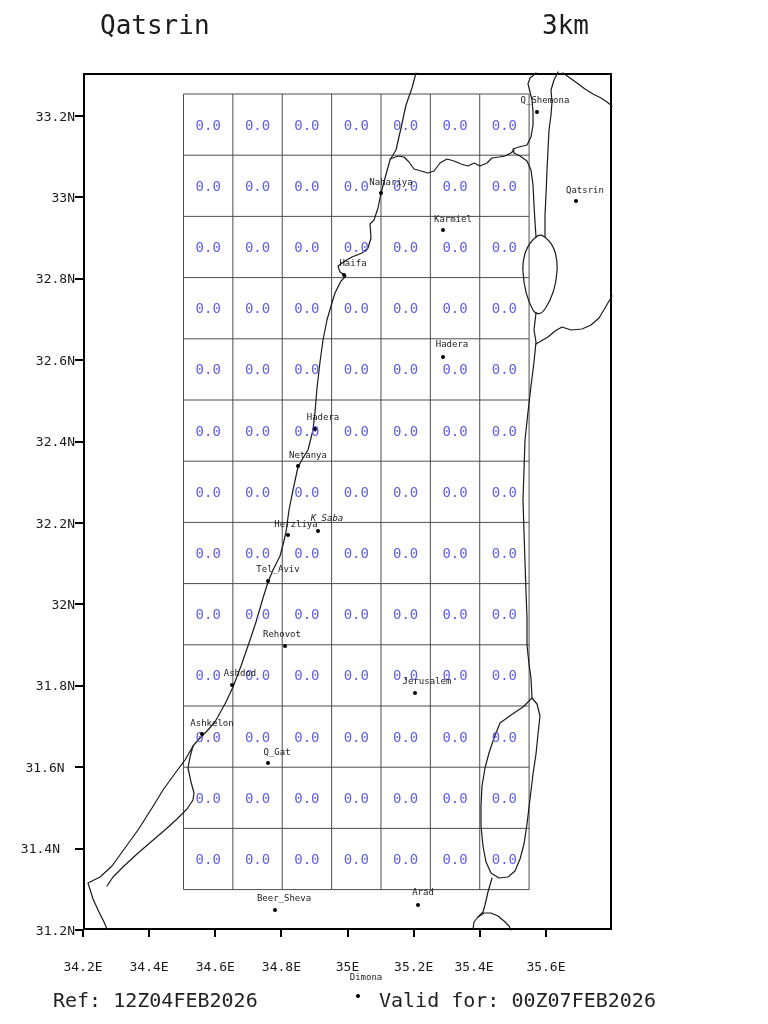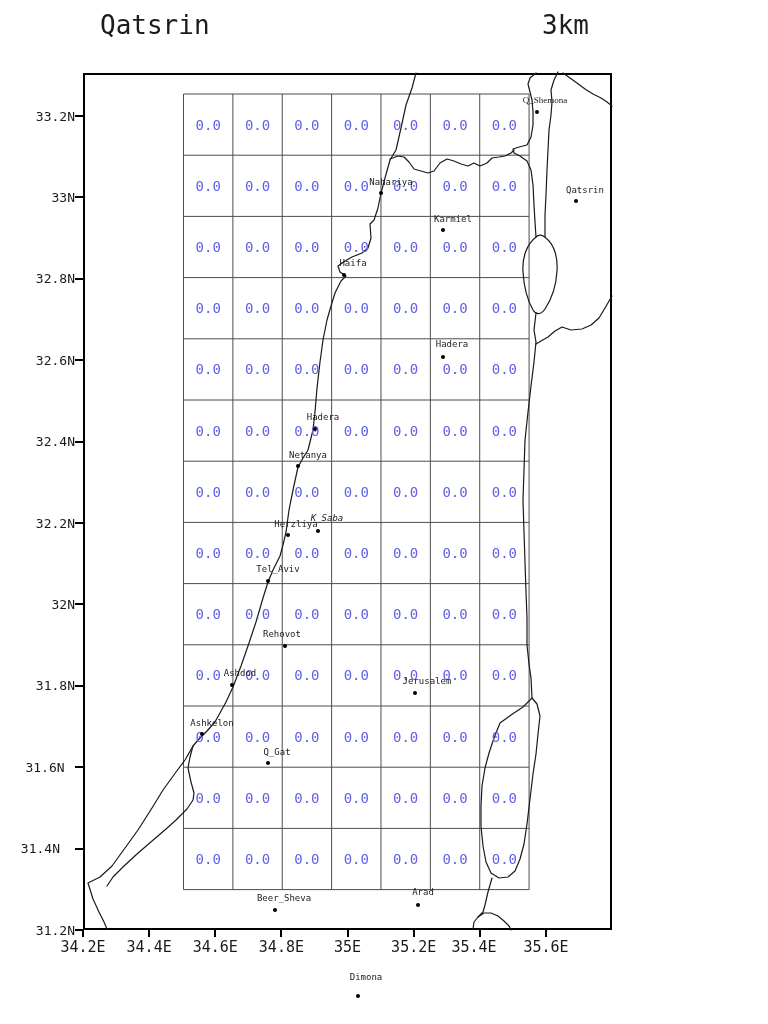--- a/index.html
+++ b/index.html
@@ -7,21 +7,21 @@
           font-family:"DejaVu Sans Mono",monospace;color:#1a1a1a;}
   .abs{position:absolute;}
   .title1{font-size:26px;line-height:1;white-space:pre;color:#1c1c1c;}
   .title2{font-size:21px;line-height:1;white-space:pre;color:#1c1c1c;letter-spacing:0.5px;}
   #map-frame{position:absolute;left:83px;top:73px;width:529px;height:857px;
              border:2px solid #000;box-sizing:border-box;background:transparent;}
   #map-svg{position:absolute;left:0;top:0;width:768px;height:1024px;pointer-events:none;}
   #map-svg path{fill:none;stroke:var(--map-line);stroke-width:1.2;stroke-linejoin:round;stroke-linecap:round;}
   .gridline{stroke:var(--grid-line);stroke-width:1;}
   .lat-label{position:absolute;font-size:13px;line-height:1;text-align:right;width:60px;white-space:pre;}
-  .lon-label{position:absolute;font-size:15px;line-height:1;text-align:center;width:60px;white-space:pre;}
+  .lon-label{position:absolute;font-size:13px;line-height:1;text-align:center;width:60px;white-space:pre;margin-top:20px;}
   .tick-h{position:absolute;height:2px;width:8px;background:#000;}
   .tick-v{position:absolute;width:2px;height:7px;background:#000;}
   .cell-value{position:absolute;display:flex;align-items:center;justify-content:center;
               font-size:14px;line-height:1;color:var(--value-color);}
   .city-dot{position:absolute;width:4px;height:4px;background:#000;border-radius:50%;
             transform:translate(-50%,-50%);}
   .city-label{position:absolute;font-size:9px;line-height:1;white-space:pre;color:#1a1a1a;
               transform:translate(-50%,-50%);}
   .footer-text{font-size:20px;line-height:1;white-space:pre;color:#222;}
 </style>
@@ -208,21 +208,21 @@
       <div class="cell-value" style="left: 232.87px; top: 828.4px; width: 49.37px; height: 61.2px;">0.0</div>
       <div class="cell-value" style="left: 282.24px; top: 828.4px; width: 49.37px; height: 61.2px;">0.0</div>
       <div class="cell-value" style="left: 331.61px; top: 828.4px; width: 49.37px; height: 61.2px;">0.0</div>
       <div class="cell-value" style="left: 380.98px; top: 828.4px; width: 49.37px; height: 61.2px;">0.0</div>
       <div class="cell-value" style="left: 430.35px; top: 828.4px; width: 49.37px; height: 61.2px;">0.0</div>
       <div class="cell-value" style="left: 479.72px; top: 828.4px; width: 49.37px; height: 61.2px;">0.0</div>
     </div>
 
   <div id="cities">
       <div class="city-dot" style="left: 537px; top: 112px;"></div>
-      <div class="city-label" style="left: 545px; top: 100px; font-family: Liberation Serif, serif;">Q_Shemona</div>
+      <div class="city-label" style="left: 545px; top: 100px;">Q_Shemona</div>
       <div class="city-dot" style="left: 576px; top: 201px;"></div>
       <div class="city-label" style="left: 585px; top: 190px;">Qatsrin</div>
       <div class="city-dot" style="left: 381px; top: 193px;"></div>
       <div class="city-label" style="left: 391px; top: 182px;">Nahariya</div>
       <div class="city-dot" style="left: 443px; top: 230px;"></div>
       <div class="city-label" style="left: 453px; top: 219px;">Karmiel</div>
       <div class="city-dot" style="left: 344px; top: 275px;"></div>
       <div class="city-label" style="left: 353px; top: 263px;">Haifa</div>
       <div class="city-dot" style="left: 443px; top: 357px;"></div>
       <div class="city-label" style="left: 452px; top: 344px;">Hadera</div>
@@ -247,14 +247,16 @@
       <div class="city-dot" style="left: 268px; top: 763px;"></div>
       <div class="city-label" style="left: 277px; top: 752px;">Q_Gat</div>
       <div class="city-dot" style="left: 275px; top: 910px;"></div>
       <div class="city-label" style="left: 284px; top: 898px;">Beer_Sheva</div>
       <div class="city-dot" style="left: 418px; top: 905px;"></div>
       <div class="city-label" style="left: 423px; top: 892px;">Arad</div>
       <div class="city-dot" style="left: 358px; top: 996px;"></div>
       <div class="city-label" style="left: 366px; top: 977px;">Dimona</div>
     </div>
 
+  <div class="abs footer-text" style="left:53px;top:990px;">Ref: 12Z04FEB2026</div>
+  <div class="abs footer-text" style="left:379px;top:990px;">Valid for: 00Z07FEB2026</div>
 
 </div>
 
 </body></html>

